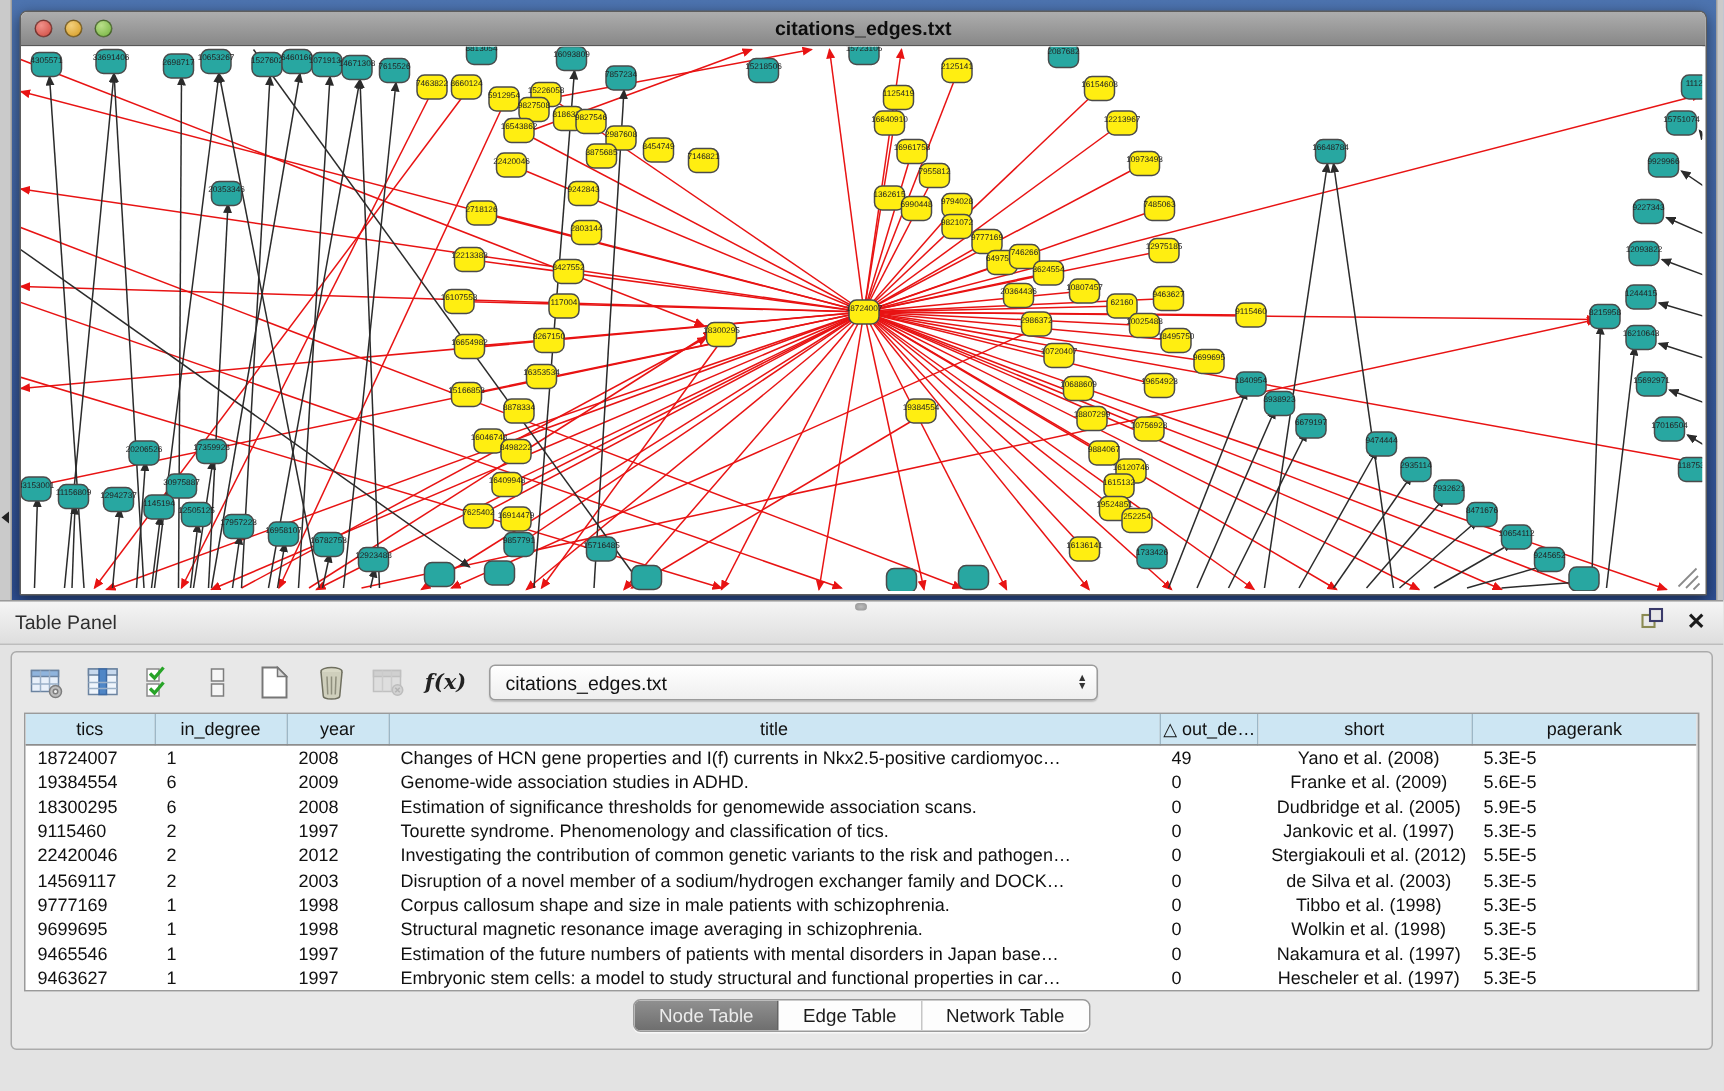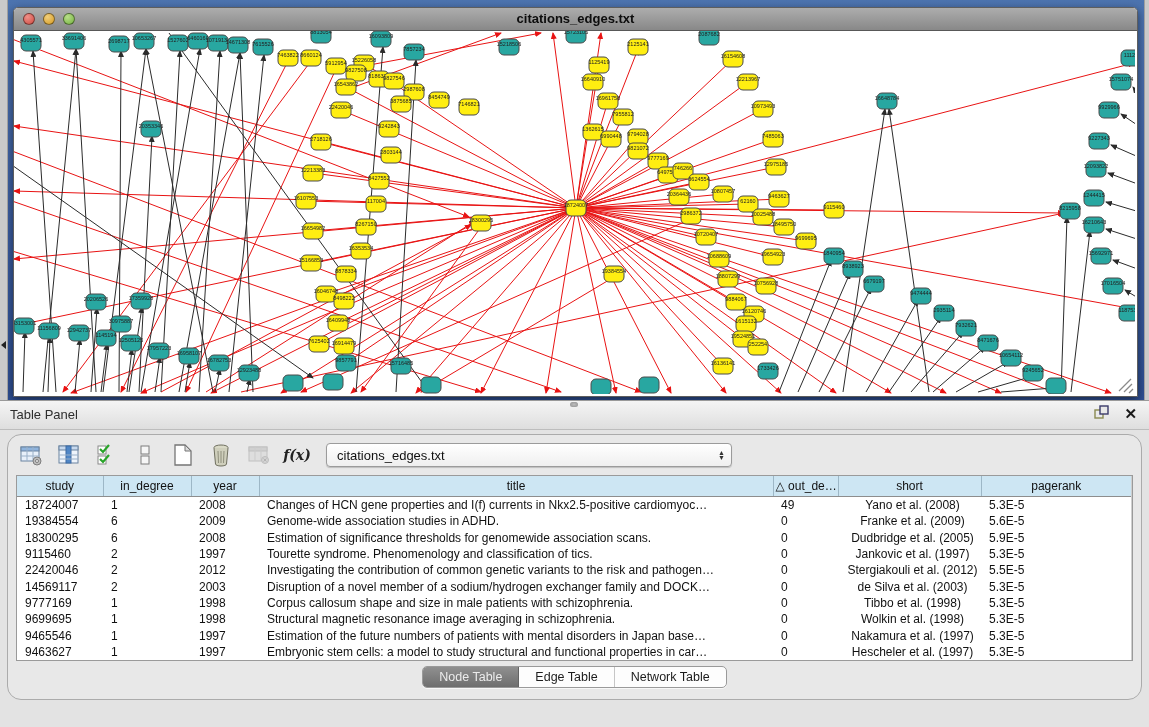--- a/index.html
+++ b/index.html
@@ -33,21 +33,21 @@
   .table-panel{position:absolute;left:0;top:400px;width:1149px;height:416px;background:#e3e3e3;}
   .tp-header{height:28px;background:linear-gradient(#f5f5f5,#dedede);
              border-top:1px solid #9a9a9a;border-bottom:1px solid #bdbdbd;position:relative;}
   .tp-title{position:absolute;left:10px;top:0;line-height:28px;font-size:13px;color:#2e2e2e;}
   .tp-grip{position:absolute;left:570px;top:1px;width:8px;height:5px;border-radius:3px;
            background:radial-gradient(#bdbdbd,#8f8f8f);}
   .tp-hdr-icons{position:absolute;right:12px;top:4px;display:flex;align-items:center;gap:14px;}
   .close-x{font-size:15px;font-weight:bold;color:#1a1a1a;line-height:18px;cursor:default;}
 
   .tp-container{position:absolute;left:7px;right:7px;top:34px;height:264px;
-                border:1px solid #ababab;border-radius:14px;background:#e8e8e8;}
+                border:1px solid #ababab;border-radius:4px;background:#e8e8e8;}
   .toolbar{height:40px;display:flex;align-items:center;padding:0 10px;gap:12px;}
   .tool-btn{width:26px;height:26px;display:flex;align-items:center;justify-content:center;}
   .fx{font-family:"DejaVu Serif",serif;font-style:italic;font-weight:bold;font-size:14px;color:#222;}
   .dropdown{width:388px;height:22px;margin-left:4px;background:linear-gradient(#ffffff,#efefef);
             border:1px solid #9b9b9b;border-radius:4px;box-shadow:0 1px 1px rgba(0,0,0,.18);
             display:flex;align-items:center;padding:0 6px 0 10px;font-size:13px;color:#111;}
   .dd-label{flex:1;}
   .dd-stepper{display:flex;flex-direction:column;line-height:5px;font-size:7px;color:#333;padding-left:6px;
               border-left:0;}
 
@@ -593,21 +593,21 @@
           <col style="width:86px">
             <col style="width:88px">
             <col style="width:68px">
           <col style="width:514px">
             <col style="width:65px">
             <col style="width:143px">
             <col style="width:150px">
         </colgroup>
         <thead>
             <tr id="hdr-row">
-              <th>study</th>
+              <th>tics</th>
               <th>in_degree</th>
               <th>year</th>
               <th>title</th>
               <th>△ out_de…</th>
               <th>short</th>
               <th>pagerank</th>
             </tr>
           </thead>
         <tbody id="table-body">
             <tr>

